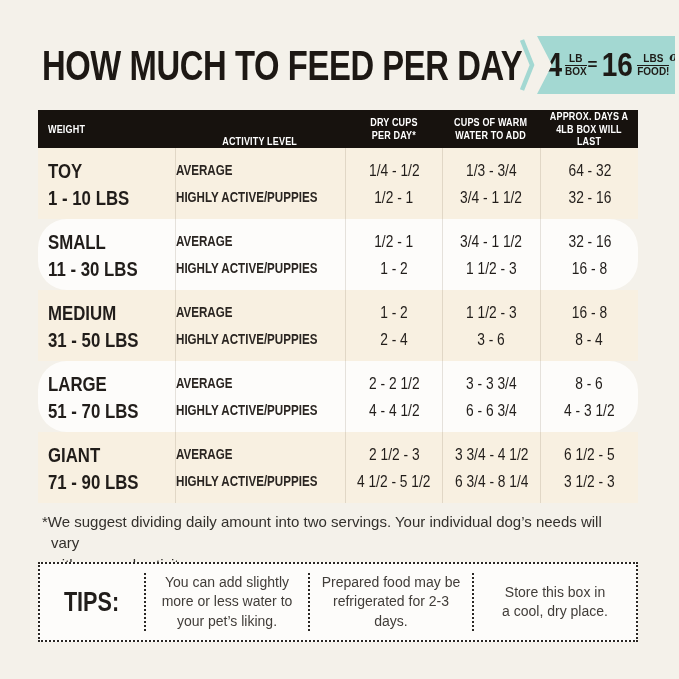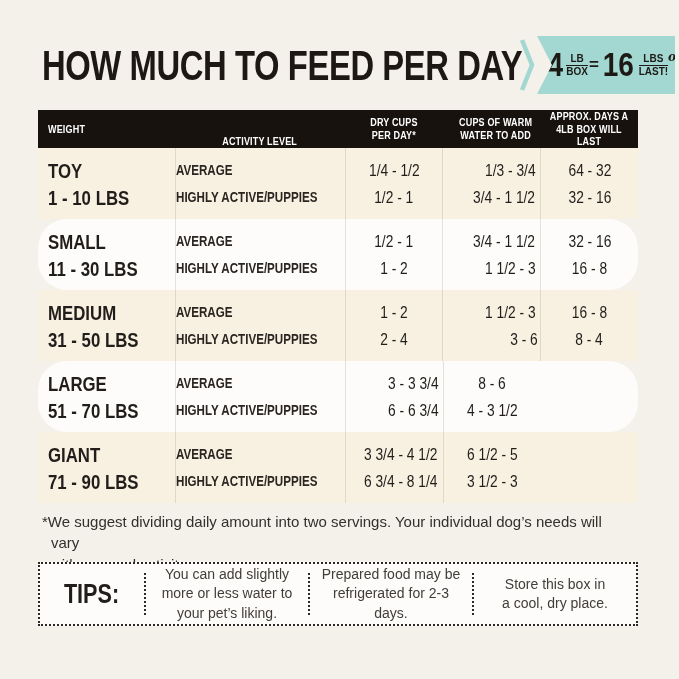--- a/index.html
+++ b/index.html
@@ -42,21 +42,21 @@
   .th { font-size: 11px; font-weight: bold; line-height: 1.18; white-space: pre-line; text-align: center; }
   .th .cond-c, .th .cond { letter-spacing: 0.2px; }
   .row { display: flex; height: 71px; align-items: center; }
   .row.cream { background: #f8f0e1; }
   .row.white { background: #fdfcfa; border-radius: 29px; }
   .cell { height: 100%; display: flex; flex-direction: column; justify-content: center; }
   .row .cell + .cell { border-left: 1px solid rgba(120,105,80,0.18); }
   .col-weight { width: 137px; padding-left: 10px; align-items: flex-start; }
   .col-activity { width: 170px; align-items: flex-start; }
   .col-dry { width: 97px; align-items: center; }
-  .col-water { width: 98px; align-items: flex-end; }
+  .col-water { width: 98px; align-items: center; }
   .col-days { width: 98px; align-items: center; }
   .size-name, .size-range {
     font-size: 21px; font-weight: bold; color: #211d1a; line-height: 27px;
     display: inline-block; transform: scaleX(0.8); transform-origin: 0 50%; white-space: nowrap;
   }
   .act-line {
     font-size: 14.5px; font-weight: bold; color: #2a2521; line-height: 27px;
     display: inline-block; transform: scaleX(0.8); transform-origin: 0 50%; white-space: nowrap;
   }
   .num-line {
@@ -66,21 +66,21 @@
   .cond { display: inline-block; transform: scaleX(0.82); transform-origin: 0 50%; white-space: pre-line; }
   .cond-c { display: inline-block; transform: scaleX(0.82); transform-origin: 50% 50%; white-space: pre-line; }
   
   .footnote {
     position: absolute; left: 42px; top: 511px; width: 592px;
     font-size: 15px; color: #33302c; line-height: 1.42;
     white-space: pre-line; padding-left: 9px; text-indent: -9px;
   }
   
   .tips-box {
-    position: absolute; left: 38px; top: 562px; width: 600px; height: 64px;
+    position: absolute; left: 38px; top: 562px; width: 600px; height: 80px;
     border: 2.5px dotted #2a2724; background: #fdfcfa;
     display: flex; align-items: stretch;
   }
   .tips-label {
     width: 104px; display: flex; align-items: center; justify-content: center;
   }
   .tips-label span {
     font-size: 27px; font-weight: bold; color: #211d1a;
     display: inline-block; transform: scaleX(0.8);
   }
@@ -106,21 +106,21 @@
       <span class="b-num">4</span>
       <span class="frac">
         <span class="frac-top">LB</span>
         <span>BOX</span>
       </span>
       <span class="b-eq">=</span>
       <span class="b-num">16</span>
       <span class="frac2-wrap">
         <span class="frac">
           <span class="frac-top">LBS</span>
-          <span>LAST!</span>
+          <span>FOOD!</span>
         </span>
         <span class="script">of</span>
       </span>
     </div>
   </div>
 
   <div class="feed-table">
     <div class="thead">
       <div class="th cell col-weight" style="align-items:flex-start; text-align:left;"><span class="cond">WEIGHT</span></div>
       <div class="th cell col-activity" style="align-items:center; padding-left:0;justify-content:flex-end;"><span class="cond-c">ACTIVITY LEVEL</span></div>
@@ -203,38 +203,46 @@
 
     <div class="row white">
       <div class="cell col-weight">
         <span class="size-name">LARGE</span>
         <span class="size-range">51 - 70 LBS</span>
       </div>
       <div class="cell col-activity">
         <span class="act-line">AVERAGE</span>
         <span class="act-line">HIGHLY ACTIVE/PUPPIES</span>
       </div>
+      <div class="cell col-dry">
+        <span class="num-line">2 - 2 1/2</span>
+        <span class="num-line">4 - 4 1/2</span>
+      </div>
       <div class="cell col-water">
         <span class="num-line">3 - 3 3/4</span>
         <span class="num-line">6 - 6 3/4</span>
       </div>
       <div class="cell col-days">
         <span class="num-line">8 - 6</span>
         <span class="num-line">4 - 3 1/2</span>
       </div>
     </div>
 
     <div class="row cream">
       <div class="cell col-weight">
         <span class="size-name">GIANT</span>
         <span class="size-range">71 - 90 LBS</span>
       </div>
       <div class="cell col-activity">
         <span class="act-line">AVERAGE</span>
         <span class="act-line">HIGHLY ACTIVE/PUPPIES</span>
+      </div>
+      <div class="cell col-dry">
+        <span class="num-line">2 1/2 - 3</span>
+        <span class="num-line">4 1/2 - 5 1/2</span>
       </div>
       <div class="cell col-water">
         <span class="num-line">3 3/4 - 4 1/2</span>
         <span class="num-line">6 3/4 - 8 1/4</span>
       </div>
       <div class="cell col-days">
         <span class="num-line">6 1/2 - 5</span>
         <span class="num-line">3 1/2 - 3</span>
       </div>
     </div>

